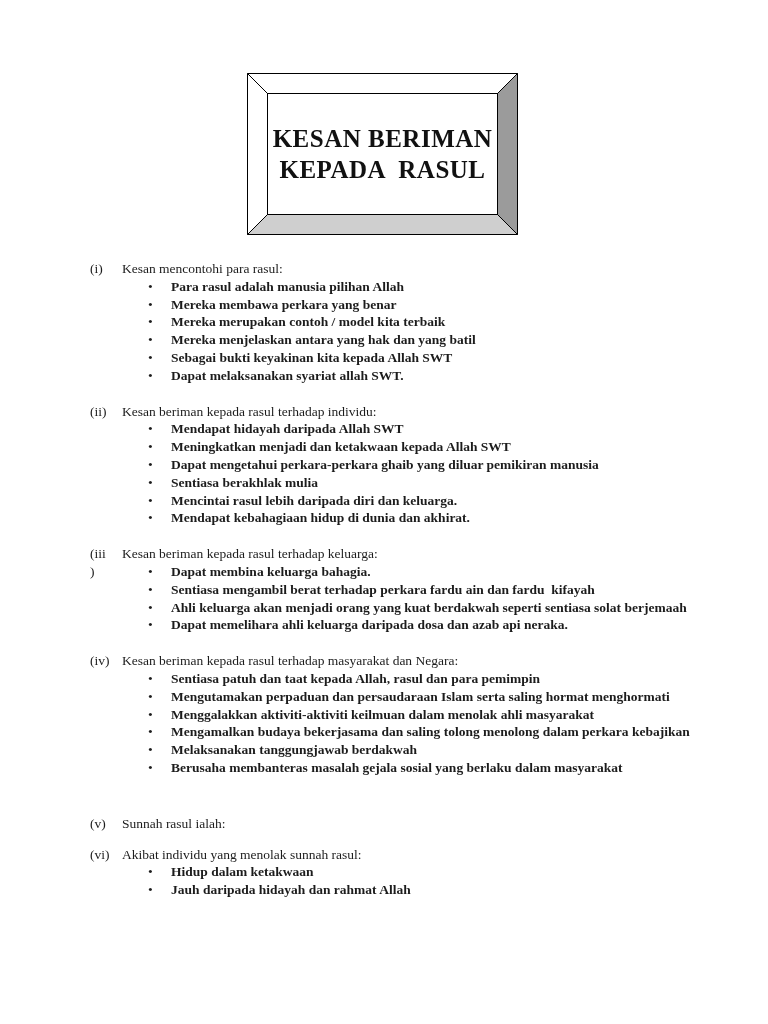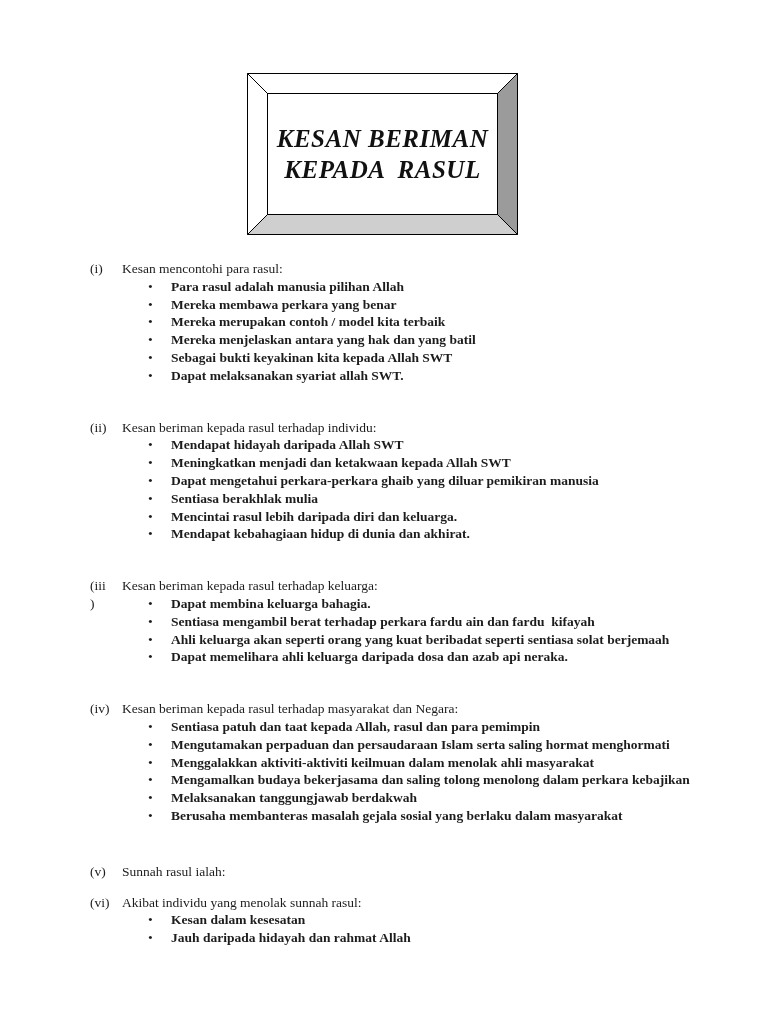--- a/index.html
+++ b/index.html
@@ -15,21 +15,20 @@
     margin: 0 auto;
   }
 
   
   .titlebox {
     position: absolute;
     left: 247px;
     top: 73px;
     width: 271px;
     height: 162px;
-    font-style: italic;
   }
   .titlebox svg { display: block; width: 100%; height: 100%; }
   .title-text {
     position: absolute;
     left: 21px; top: 21px; right: 21px; bottom: 21px;
     display: flex;
     flex-direction: column;
     align-items: center;
     justify-content: center;
     text-align: center;
@@ -43,21 +42,21 @@
 
   
   .content {
     position: absolute;
     left: 90px;
     top: 260px;
     right: 36px;
     font-size: 13.5px;
     line-height: 17.8px;
   }
-  .section { position: relative; margin-top: 34px; }
+  .section { position: relative; margin-top: 18px; }
   .section.first { margin-top: 0; }
   .section.gap-large { margin-top: 38px; }
   .section.gap-small { margin-top: 13px; }
   .sec-label {
     position: absolute;
     left: 0; top: 0;
     width: 33px;
     white-space: pre-line;
   }
   .sec-heading { margin-left: 32px; white-space: pre-wrap; }
@@ -158,21 +157,21 @@
         <li class="bullet-row">
             <span class="bullet-dot">•</span>
             <span class="bullet-text">Dapat membina keluarga bahagia.</span>
           </li>
         <li class="bullet-row">
             <span class="bullet-dot">•</span>
             <span class="bullet-text">Sentiasa mengambil berat terhadap perkara fardu ain dan fardu  kifayah</span>
           </li>
         <li class="bullet-row">
             <span class="bullet-dot">•</span>
-            <span class="bullet-text">Ahli keluarga akan seperti orang yang kuat beribadat seperti sentiasa solat berjemaah</span>
+            <span class="bullet-text">Ahli keluarga akan menjadi orang yang kuat berdakwah seperti sentiasa solat berjemaah</span>
           </li>
         <li class="bullet-row">
             <span class="bullet-dot">•</span>
             <span class="bullet-text">Dapat memelihara ahli keluarga daripada dosa dan azab api neraka.</span>
           </li>
       </ul>
     </div>
 
     <div class="section">
       <div class="sec-label">(iv)</div>
@@ -209,21 +208,21 @@
       <div class="sec-label">(v)</div>
       <div class="sec-heading">Sunnah rasul ialah:</div>
     </div>
 
     <div class="section gap-small">
       <div class="sec-label">(vi)</div>
       <div class="sec-heading">Akibat individu yang menolak sunnah rasul:</div>
       <ul class="bullets">
         <li class="bullet-row">
             <span class="bullet-dot">•</span>
-            <span class="bullet-text">Kesan dalam kesesatan</span>
+            <span class="bullet-text">Hidup dalam ketakwaan</span>
           </li>
         <li class="bullet-row">
             <span class="bullet-dot">•</span>
             <span class="bullet-text">Jauh daripada hidayah dan rahmat Allah</span>
           </li>
       </ul>
     </div>
 
   </div>
 </div>

